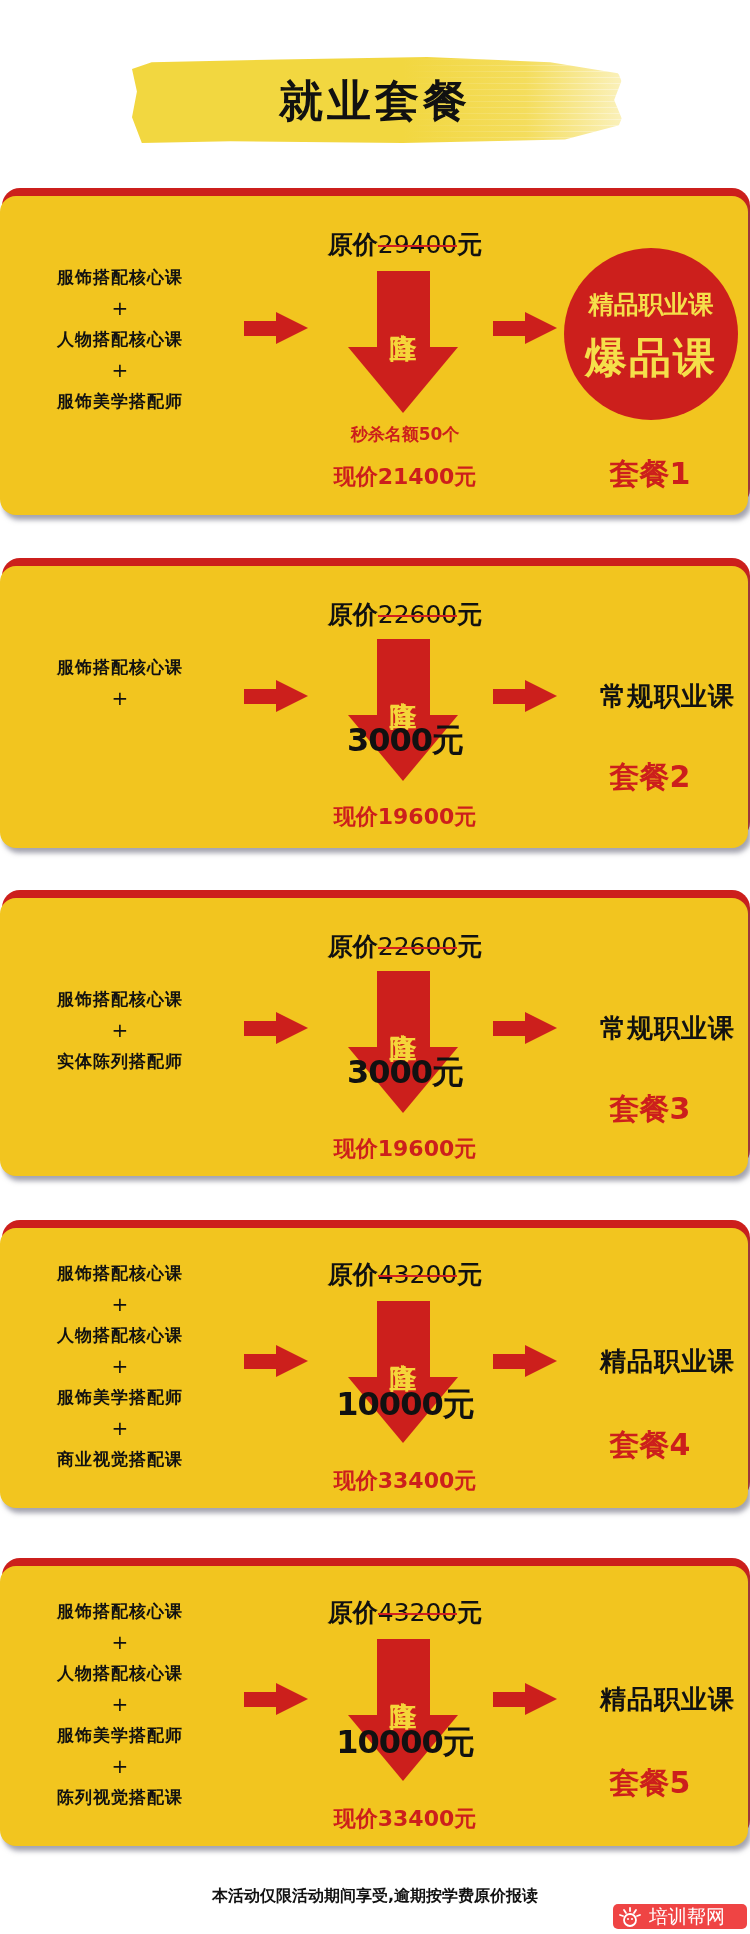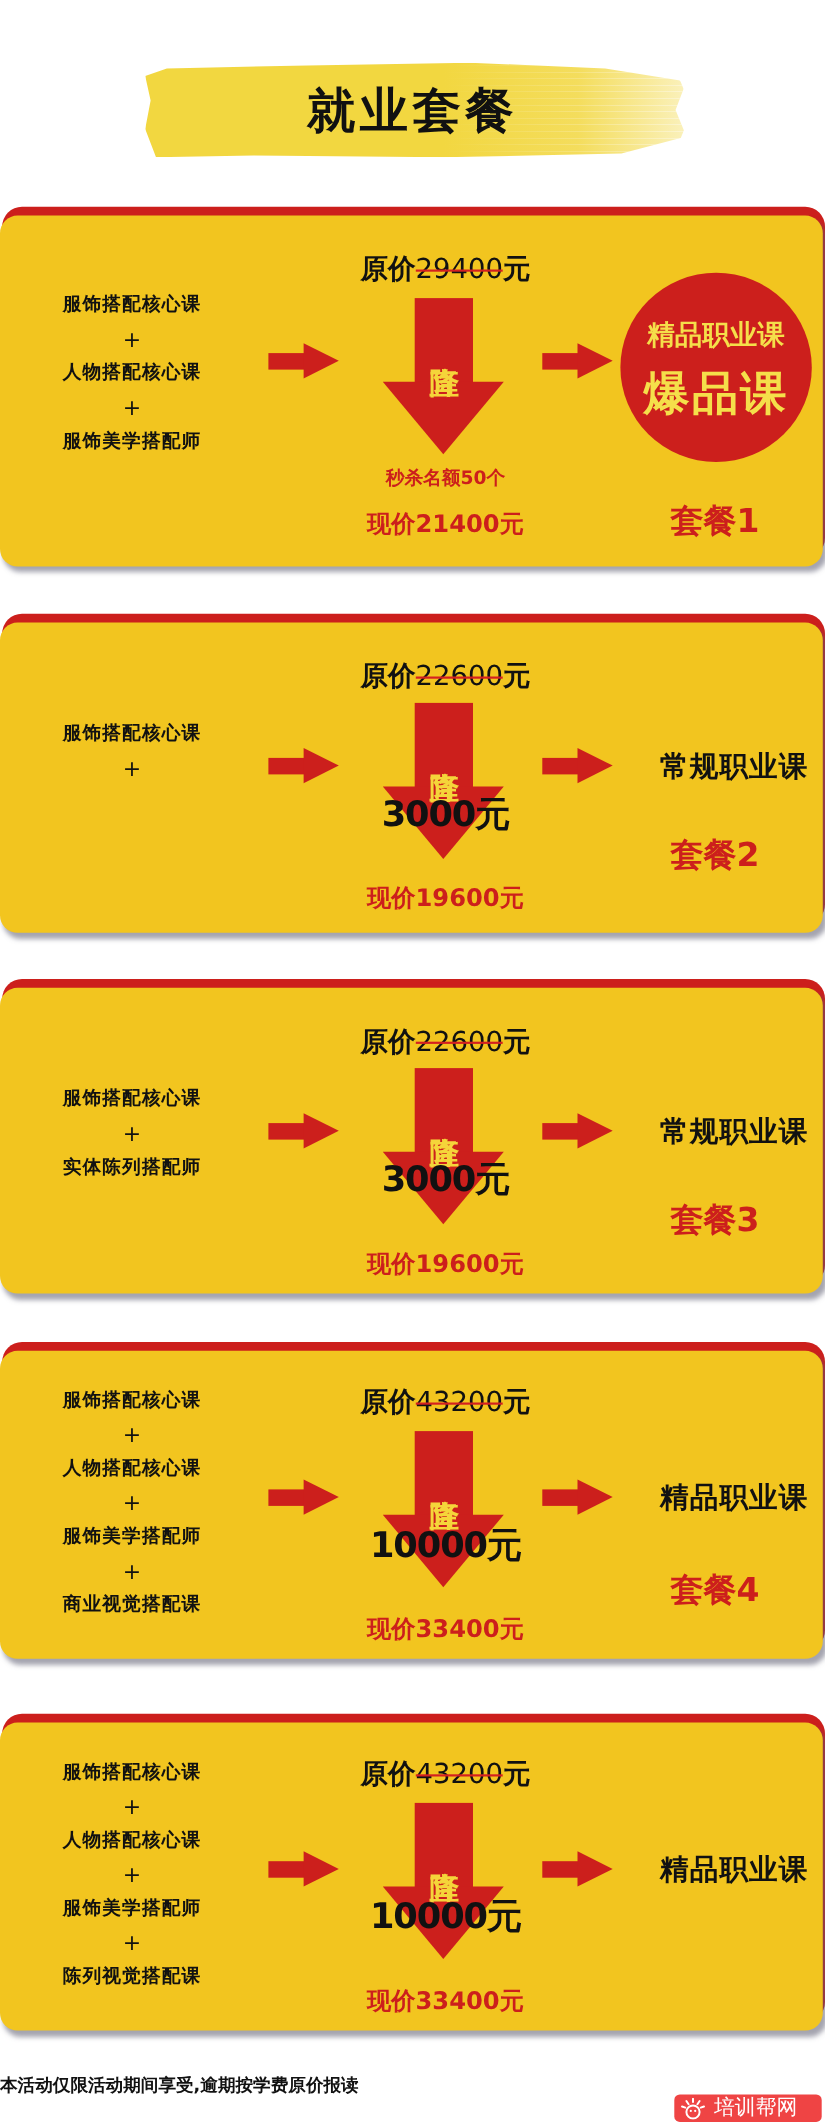--- a/index.html
+++ b/index.html
@@ -38,21 +38,21 @@
   .zhi { position:absolute; left:29px; width:53px; text-align:center; color:#f5d53a; font-size:27px; font-weight:bold; line-height:34px; }
   .drop { position:absolute; left:280px; width:250px; text-align:center; font-weight:bold; color:#111; font-size:38px; letter-spacing:-1px; }
   .quota { position:absolute; left:300px; width:210px; text-align:center; color:#cc1f1c; font-weight:bold; font-size:17px; }
   .now { position:absolute; left:290px; width:230px; text-align:center; color:#cc1f1c; font-weight:bold; font-size:22px; }
   .tier { position:absolute; left:565px; width:170px; text-align:right; color:#111; font-weight:bold; font-size:26px; letter-spacing:1px; }
   .pkg { position:absolute; left:565px; width:170px; text-align:center; color:#cc1f1c; font-weight:bold; font-size:30px; }
   .circle { position:absolute; left:564px; top:60px; width:174px; height:172px; border-radius:50%; background:#cc1f1c; }
   .circle .c1 { position:absolute; top:40px; width:100%; text-align:center; color:#f5df4a; font-weight:bold; font-size:25px; }
   .circle .c2 { position:absolute; top:82px; width:100%; text-align:center; color:#f5df4a; font-weight:bold; font-size:42px; letter-spacing:2px; }
 
-  .footer { position:absolute; left:0; width:750px; top:1886px; font-size:16px; font-weight:bold; color:#111; }
+  .footer { position:absolute; left:0; width:750px; top:1886px; text-align:center; font-size:16px; font-weight:bold; color:#111; }
   .wm { position:absolute; left:613px; top:1904px; width:134px; height:25px; background:#ef4444; border-radius:5px;
         color:#fff; font-size:19px; line-height:25px; display:flex; align-items:center; padding-left:6px; gap:8px; }
   .wm svg { display:block; }
 </style>
 </head>
 <body>
 
 <div class="brush"></div>
 <div class="title">就业套餐</div>
 
@@ -214,20 +214,21 @@
     <div class="head" style="top:76px;"></div>
     <div class="zhi" style="top:6px;width:53px;writing-mode:vertical-rl;height:72px;line-height:53px;">直降</div>
   </div>
   <div class="drop" style="top:163px;font-size:32px;">10000元</div>
   <div class="now" style="top:246px;">现价33400元</div>
   <div class="rarrow" style="left:493px;top:125px;">
       <div class="shaft"></div>
       <div class="head"></div>
     </div>
   <div class="tier" style="top:124px;">精品职业课</div>
+  <div class="pkg" style="top:205px;">套餐5</div>
 </div>
 
 <div class="footer">本活动仅限活动期间享受,逾期按学费原价报读</div>
 
 <div class="wm">
   <svg width="22" height="20" viewBox="0 0 22 20">
     <g stroke="#fff" stroke-width="1.8" stroke-linecap="round">
       <line x1="11" y1="1" x2="11" y2="4"></line>
         <line x1="5" y1="3" x2="7" y2="6"></line>
         <line x1="17" y1="3" x2="15" y2="6"></line>

